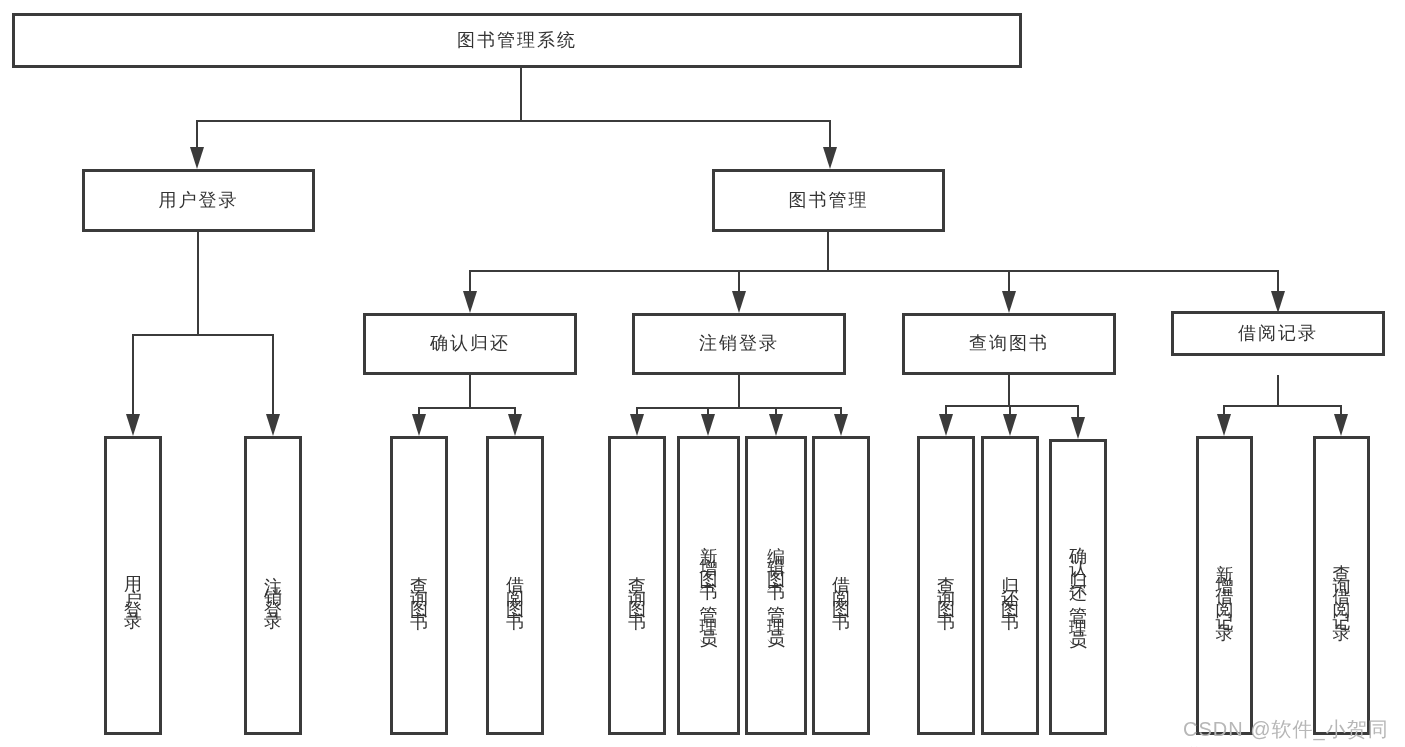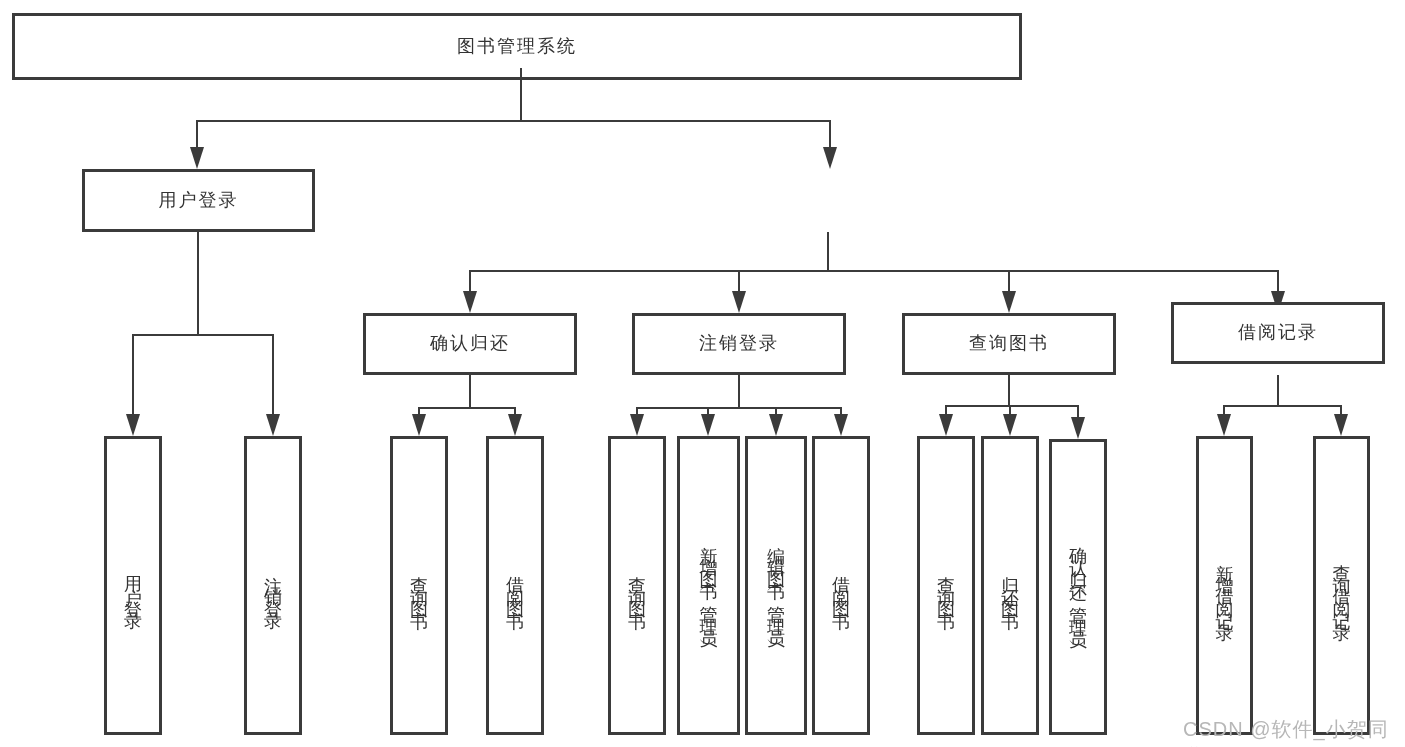--- a/index.html
+++ b/index.html
@@ -29,30 +29,31 @@
   .watermark {
     position:absolute; left:1183px; top:716px; z-index:5;
     color:#b7b7b7; font-size:20px; letter-spacing:1px;
   }
 </style>
 </head>
 <body>
 
 <div class="stage">
 
-  <div class="box" style="left:12px;top:13px;width:1010px;height:67px">图书管理系统</div>
+  <div class="box" style="left:12px;top:13px;width:1010px;height:55px">图书管理系统</div>
 
   <div class="vline" style="left:520px;top:68px;height:52px"></div>
   <div class="hline" style="left:196px;top:120px;width:635px"></div>
   <div class="vline" style="left:196px;top:120px;height:30px"></div>
   <div class="ahead" style="left:190px;top:147px"></div>
   <div class="vline" style="left:829px;top:120px;height:30px"></div>
   <div class="ahead" style="left:823px;top:147px"></div>
 
   <div class="box" style="left:82px;top:169px;width:233px;height:63px">用户登录</div>
+  <div class="box" style="left:712px;top:169px;width:233px;height:63px">图书管理</div>
 
   <div class="vline" style="left:197px;top:232px;height:102px"></div>
   <div class="hline" style="left:132px;top:334px;width:142px"></div>
   <div class="vline" style="left:132px;top:334px;height:81px"></div>
   <div class="ahead" style="left:126px;top:414px"></div>
   <div class="vline" style="left:272px;top:334px;height:81px"></div>
   <div class="ahead" style="left:266px;top:414px"></div>
 
   <div class="box leaf" style="left:104px;top:436px;width:58px;height:299px">用户登录</div>
   <div class="box leaf" style="left:244px;top:436px;width:58px;height:299px">注销登录</div>
@@ -64,21 +65,21 @@
   <div class="vline" style="left:738px;top:270px;height:23px"></div>
   <div class="ahead" style="left:732px;top:291px"></div>
   <div class="vline" style="left:1008px;top:270px;height:23px"></div>
   <div class="ahead" style="left:1002px;top:291px"></div>
   <div class="vline" style="left:1277px;top:270px;height:23px"></div>
   <div class="ahead" style="left:1271px;top:291px"></div>
 
   <div class="box" style="left:363px;top:313px;width:214px;height:62px">确认归还</div>
   <div class="box" style="left:632px;top:313px;width:214px;height:62px">注销登录</div>
   <div class="box" style="left:902px;top:313px;width:214px;height:62px">查询图书</div>
-  <div class="box" style="left:1171px;top:302px;width:214px;height:62px">借阅记录</div>
+  <div class="box" style="left:1171px;top:311px;width:214px;height:45px">借阅记录</div>
 
   <div class="vline" style="left:469px;top:375px;height:32px"></div>
   <div class="hline" style="left:418px;top:407px;width:98px"></div>
   <div class="vline" style="left:418px;top:407px;height:9px"></div>
   <div class="ahead" style="left:412px;top:414px"></div>
   <div class="vline" style="left:514px;top:407px;height:9px"></div>
   <div class="ahead" style="left:508px;top:414px"></div>
   <div class="box leaf" style="left:390px;top:436px;width:58px;height:299px">查询图书</div>
   <div class="box leaf" style="left:486px;top:436px;width:58px;height:299px">借阅图书</div>
 

